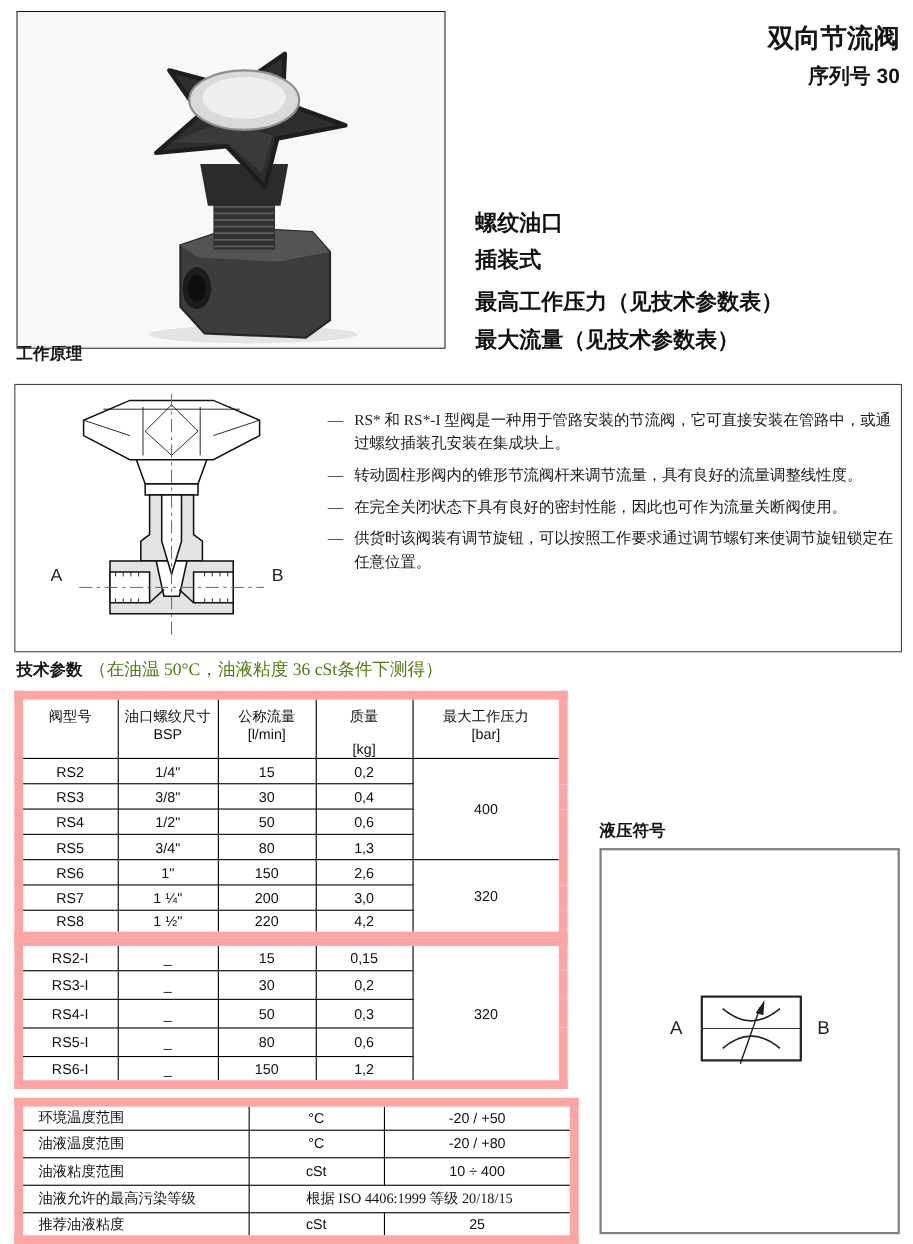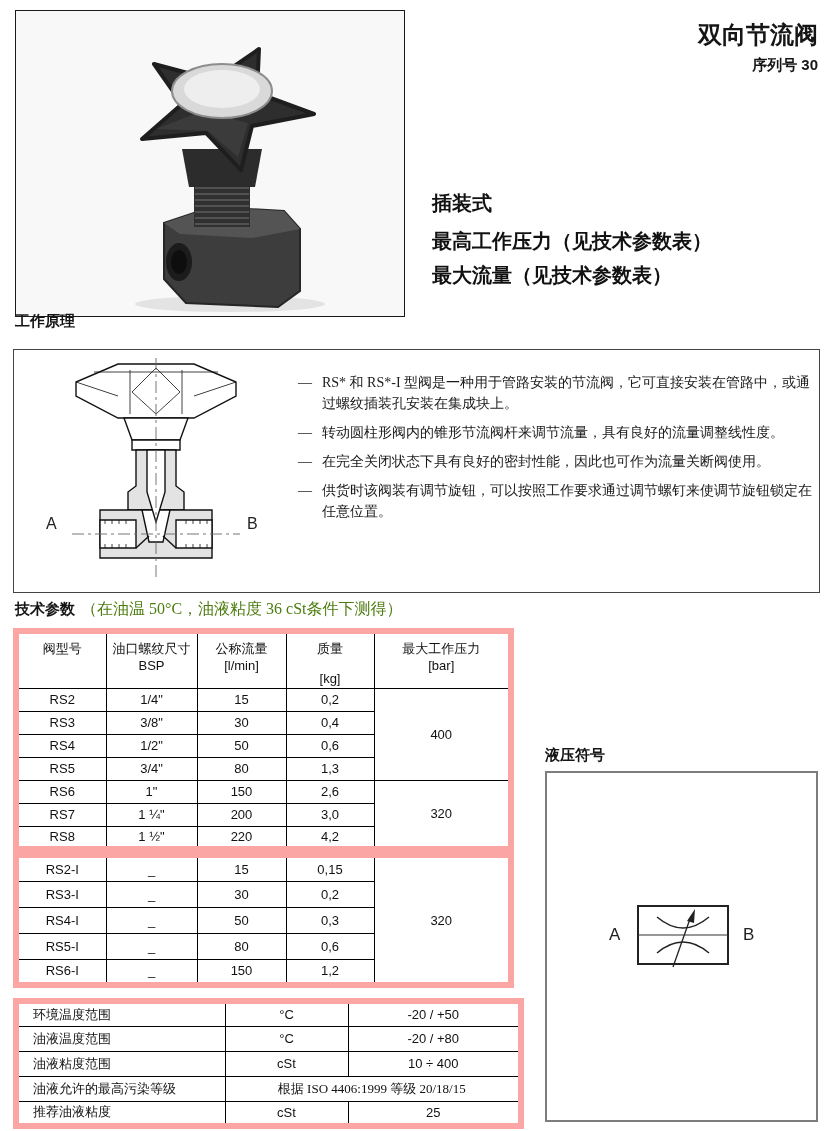--- a/index.html
+++ b/index.html
@@ -13,21 +13,21 @@
   .abs { position:absolute; }
 
   
   .photo-frame {
     left:15px; top:10px; width:390px; height:307px;
     border:1px solid #1a1a1a; background:#fafafa;
   }
   .title-block { right:12px; top:12px; text-align:right; }
   .product-code { font-size:47px; font-weight:bold; line-height:1; letter-spacing:1px; color:#151515; }
   .product-name { font-size:24px; font-weight:bold; margin-top:7px; color:#151515; }
-  .product-series { font-size:15px; font-weight:bold; margin-top:5px; color:#151515; }
+  .product-series { font-size:19px; font-weight:bold; margin-top:5px; color:#151515; }
 
   .intro-text { left:432px; top:186px; font-family:"Liberation Serif", serif; font-weight:bold; font-size:20px; }
   .intro-text p { line-height:34px; }
   .intro-text p.gap { margin-top:4px; }
 
   
   .wp-heading, .tech-heading, .hs-heading { font-size:15px; font-weight:bold; color:#151515; }
   .wp-heading { left:15px; top:312px; }
   .wp-box {
     left:13px; top:349px; width:807px; height:244px;
@@ -39,21 +39,21 @@
     font-family:"Liberation Serif", serif; font-size:14px; line-height:1.5; color:#1a1a1a; }
   .bullet { display:flex; margin-bottom:8px; }
   .bullet .dash { flex:0 0 24px; }
   .bullet .btxt { flex:1; }
 
   
   .tech-heading-row { left:15px; top:599px; display:flex; align-items:baseline; gap:6px; }
   .tech-condition { font-size:16px; font-weight:normal; font-family:"Liberation Serif", serif; color:#4d7c0f; }
 
   table { border-collapse:collapse; table-layout:fixed; background:#fff; }
-  table.t { border:6px solid #fca5a5; }
+  table.t { border:8px solid #fca5a5; }
   .t th, .t td { border:1px solid #000; text-align:center; font-size:13px; color:#111; padding:0; }
   .t th { vertical-align:top; padding-top:6px; font-weight:normal; line-height:17px; }
   .t th .kg { margin-top:13px; }
   .t1 { left:13px; top:628px; }
   .t1 tr.hrow { height:57px; }
   .t1 tr.drow { height:23px; }
   .t2 { left:13px; top:852px; }
   .t2 tr.drow { height:26px; }
   .t3 { left:13px; top:998px; }
   .t3 tr { height:25px;padding-left:32px; }
@@ -100,20 +100,21 @@
     <ellipse cx="206" cy="78" rx="38" ry="19" fill="#eeeeee"></ellipse>
   </svg>
 </div>
 
 <div class="abs title-block">
   <div class="product-name">双向节流阀</div>
   <div class="product-series">序列号 30</div>
 </div>
 
 <div class="abs intro-text">
+  <p>螺纹油口</p>
   <p>插装式</p>
   <p class="gap">最高工作压力（见技术参数表）</p>
   <p>最大流量（见技术参数表）</p>
 </div>
 
 <div class="abs wp-heading">工作原理</div>
 
 <div class="abs wp-box">
 
   <svg class="drawing" width="172" height="222" viewBox="0 0 172 222">

